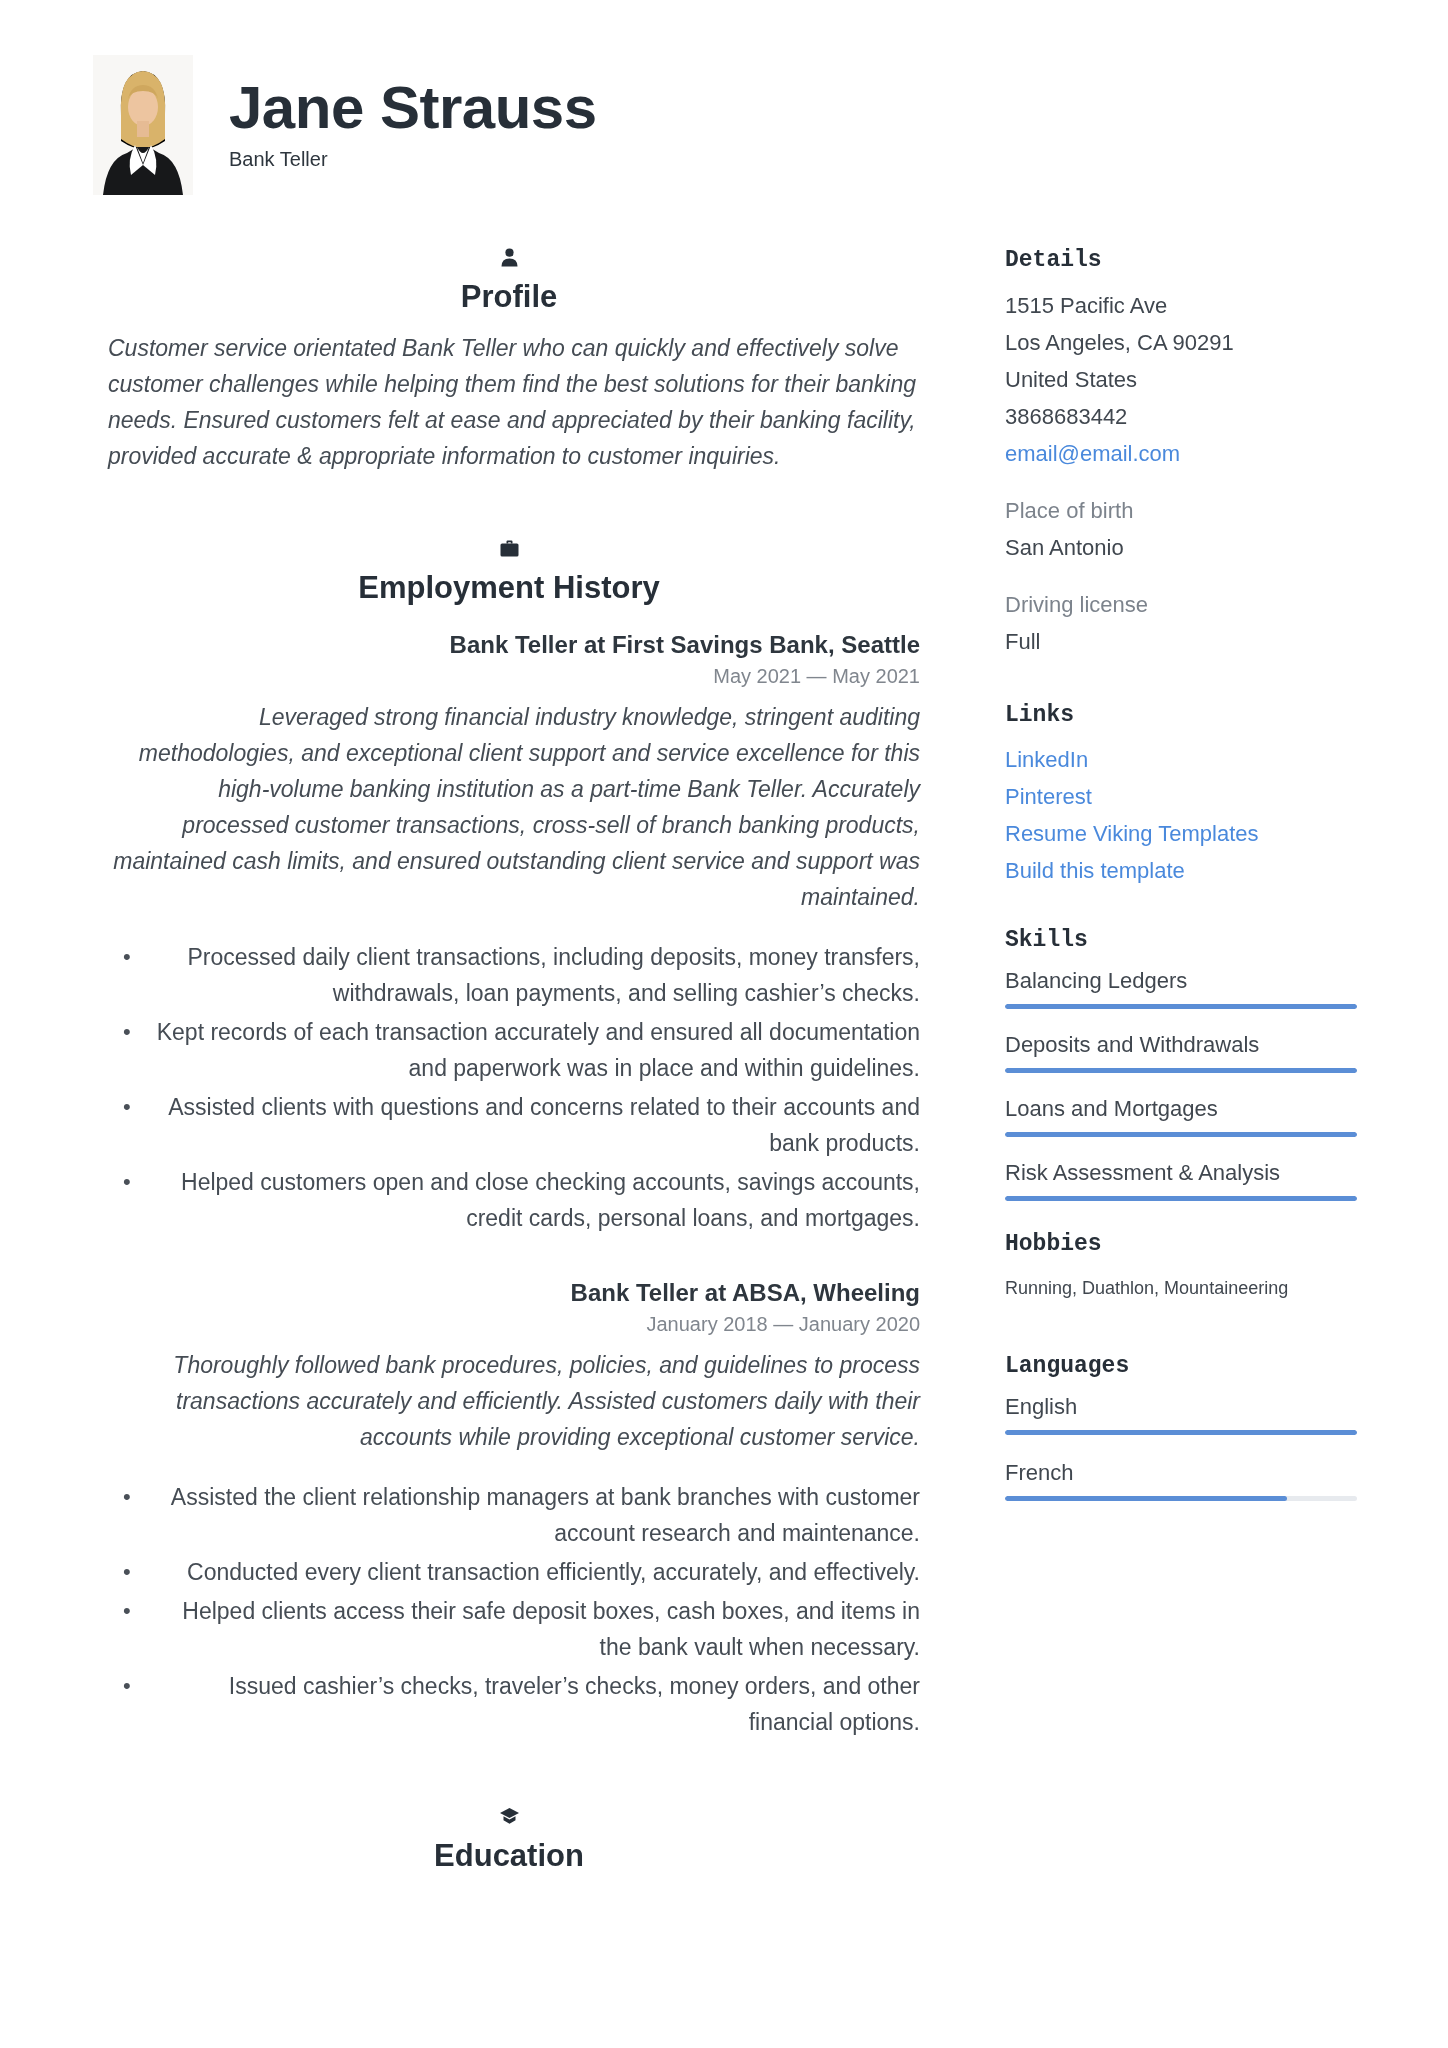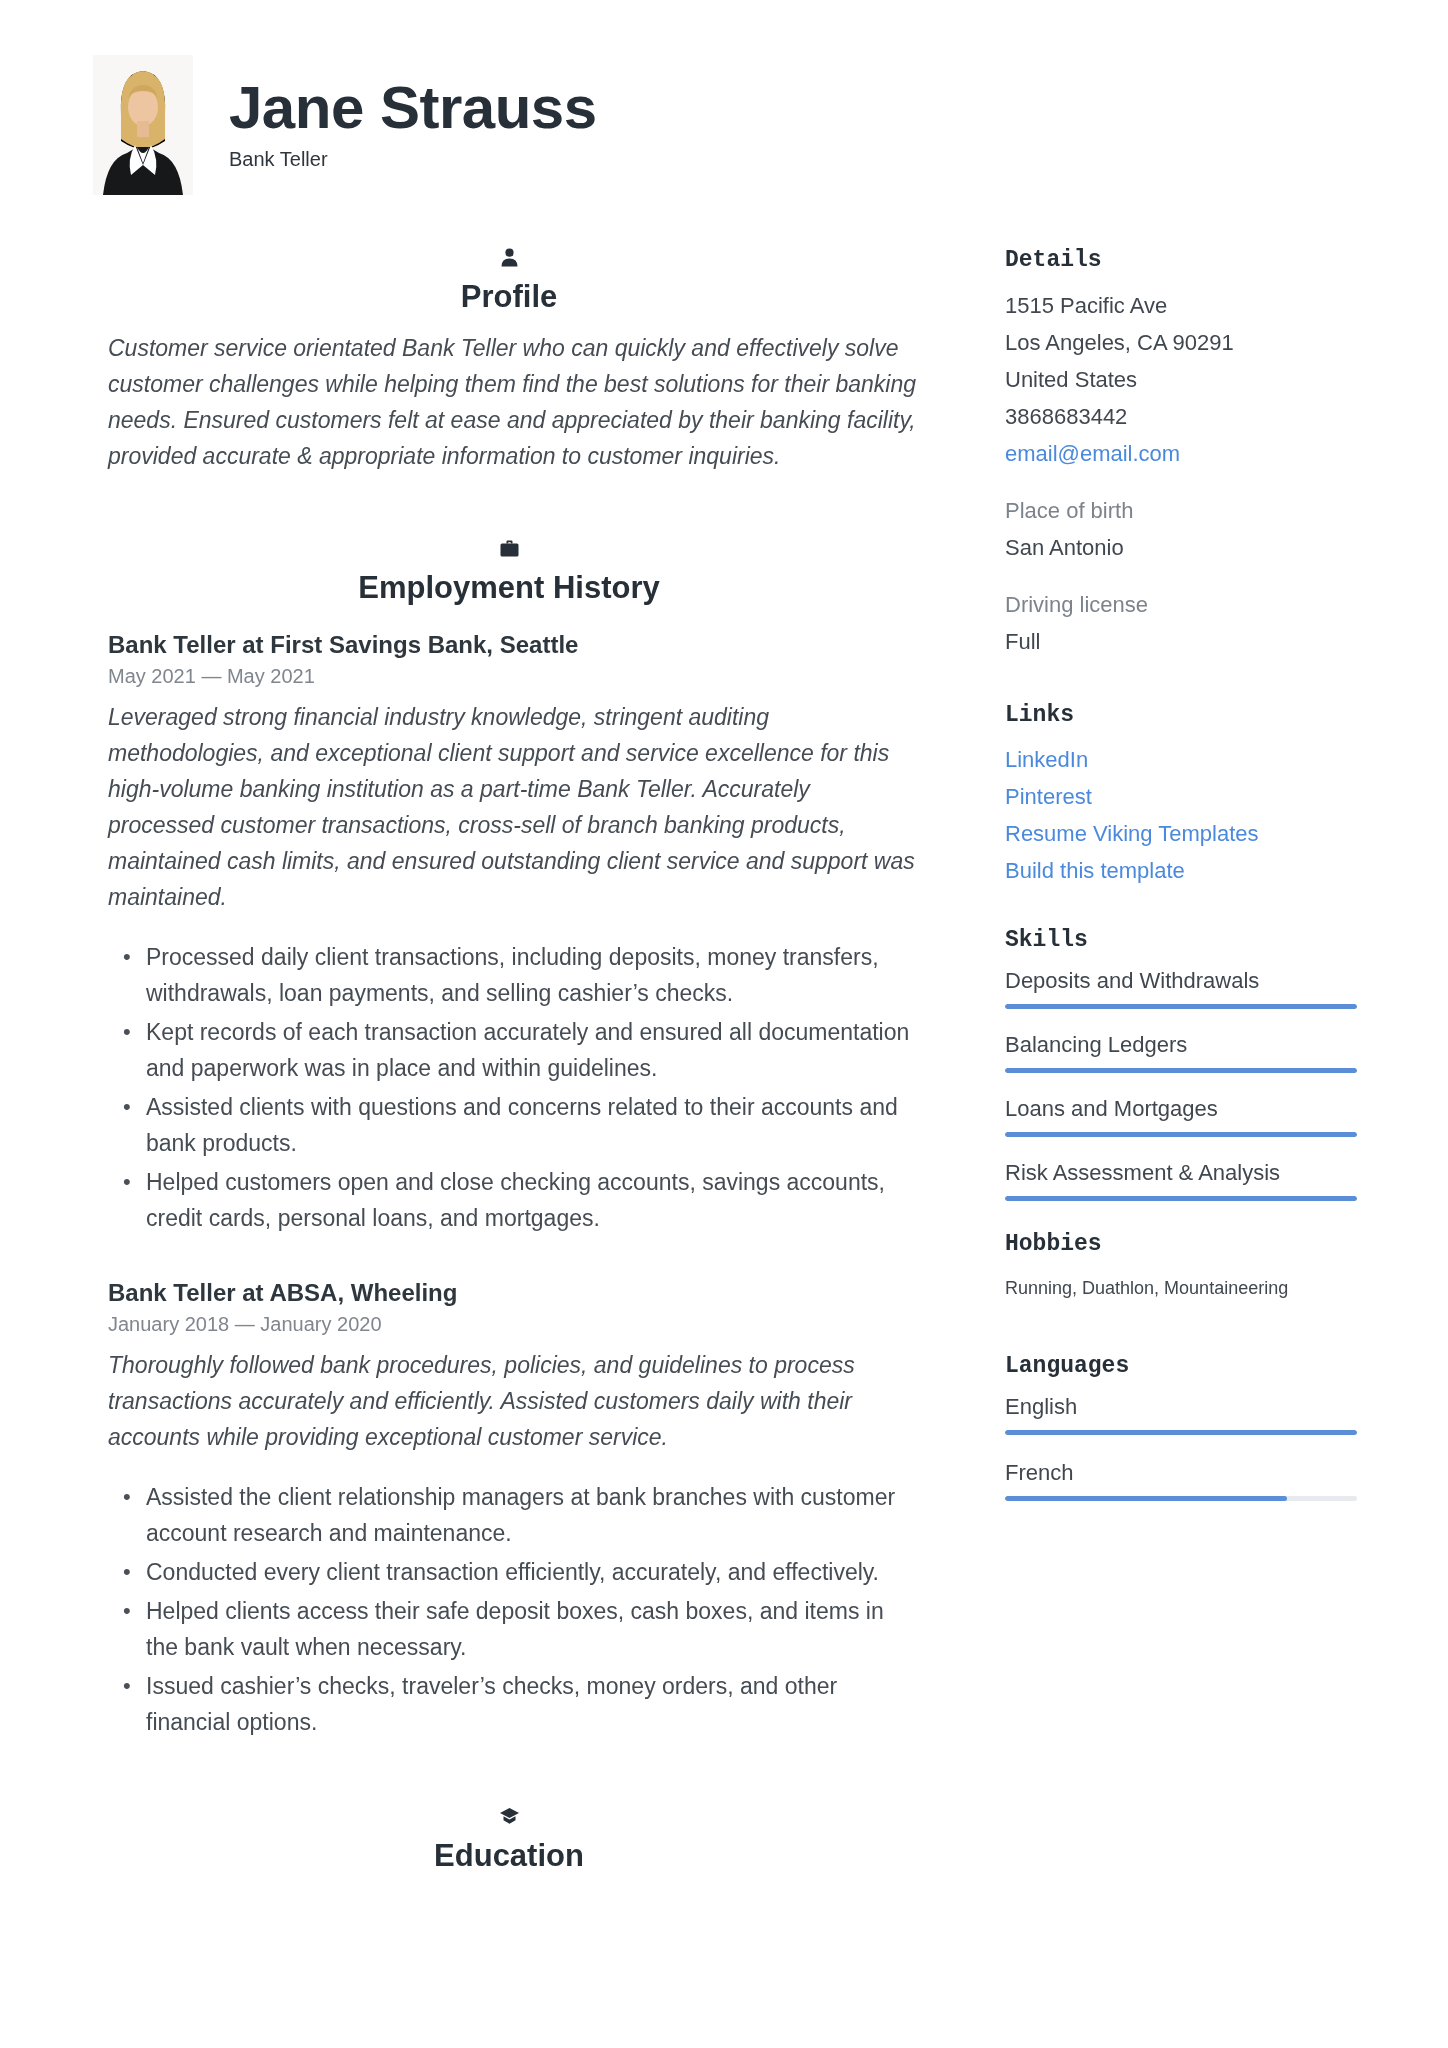--- a/index.html
+++ b/index.html
@@ -23,21 +23,21 @@
 
   
   .sec-head{display:flex;align-items:center;gap:13px;margin-left:-10px;flex-direction:column;}
   .sec-head .icon{width:21px;height:21px;flex:none;display:block;}
   h2{margin:0;font-size:31px;font-weight:bold;color:#272f38;line-height:1.05;}
 
   .italic{font-style:italic;}
   p{margin:0;font-size:23px;line-height:36px;color:#454c54;}
   .profile-sec p{margin-top:16px;}
 
-  .employment-sec{margin-top:64px;}
+  .employment-sec{margin-top:64px;text-align:right;}
   .job{margin-top:26px;}
   .job + .job{margin-top:42px;}
   h3{margin:0;font-size:24px;font-weight:bold;color:#2e363e;line-height:1.25;}
   .dates{margin-top:5px;font-size:20px;color:#80868e;}
   .job p{margin-top:11px;}
   ul{margin:24px 0 0;padding:0 0 0 38px;list-style:none;}
   li{position:relative;font-size:23px;line-height:36px;color:#454c54;margin-bottom:3px;}
   li::before{content:"•";position:absolute;left:-23px;top:0;color:#4a5058;font-size:22px;}
 
   .education-sec{margin-top:66px;}
@@ -162,27 +162,27 @@
       <h4>Links</h4>
       <a class="side-link">LinkedIn</a>
       <a class="side-link">Pinterest</a>
       <a class="side-link">Resume Viking Templates</a>
       <a class="side-link">Build this template</a>
     </div>
 
     <div class="side-group skills-group">
       <h4>Skills</h4>
       <div class="skill">
+        <div class="skill-label">Balancing Ledgers</div>
+        <div class="bar">
+            <div class="bar-fill" style="width: 100%;"></div>
+          </div>
+      </div>
+      <div class="skill">
         <div class="skill-label">Deposits and Withdrawals</div>
-        <div class="bar">
-            <div class="bar-fill" style="width: 100%;"></div>
-          </div>
-      </div>
-      <div class="skill">
-        <div class="skill-label">Balancing Ledgers</div>
         <div class="bar">
             <div class="bar-fill" style="width: 100%;"></div>
           </div>
       </div>
       <div class="skill">
         <div class="skill-label">Loans and Mortgages</div>
         <div class="bar">
             <div class="bar-fill" style="width: 100%;"></div>
           </div>
       </div>

